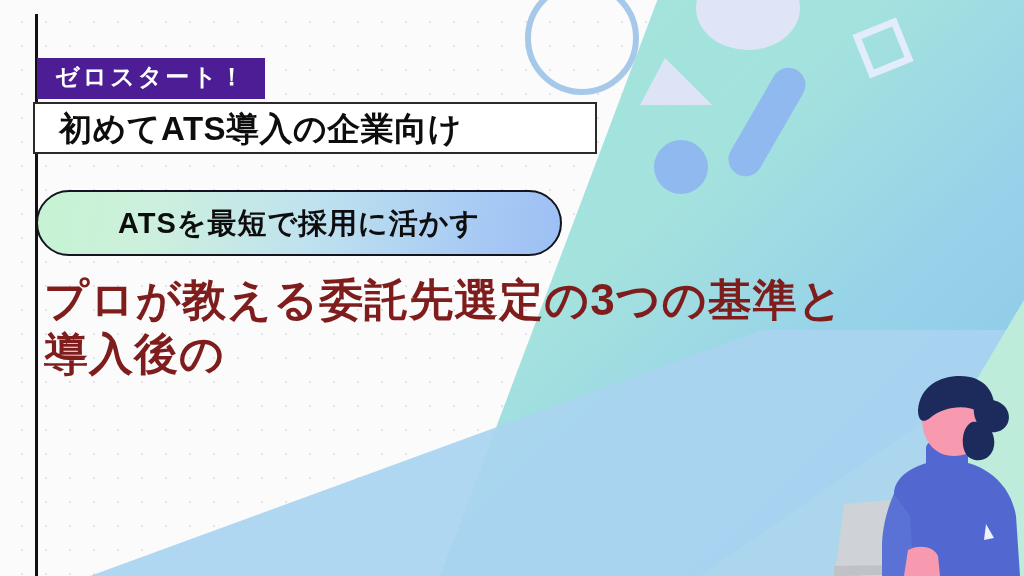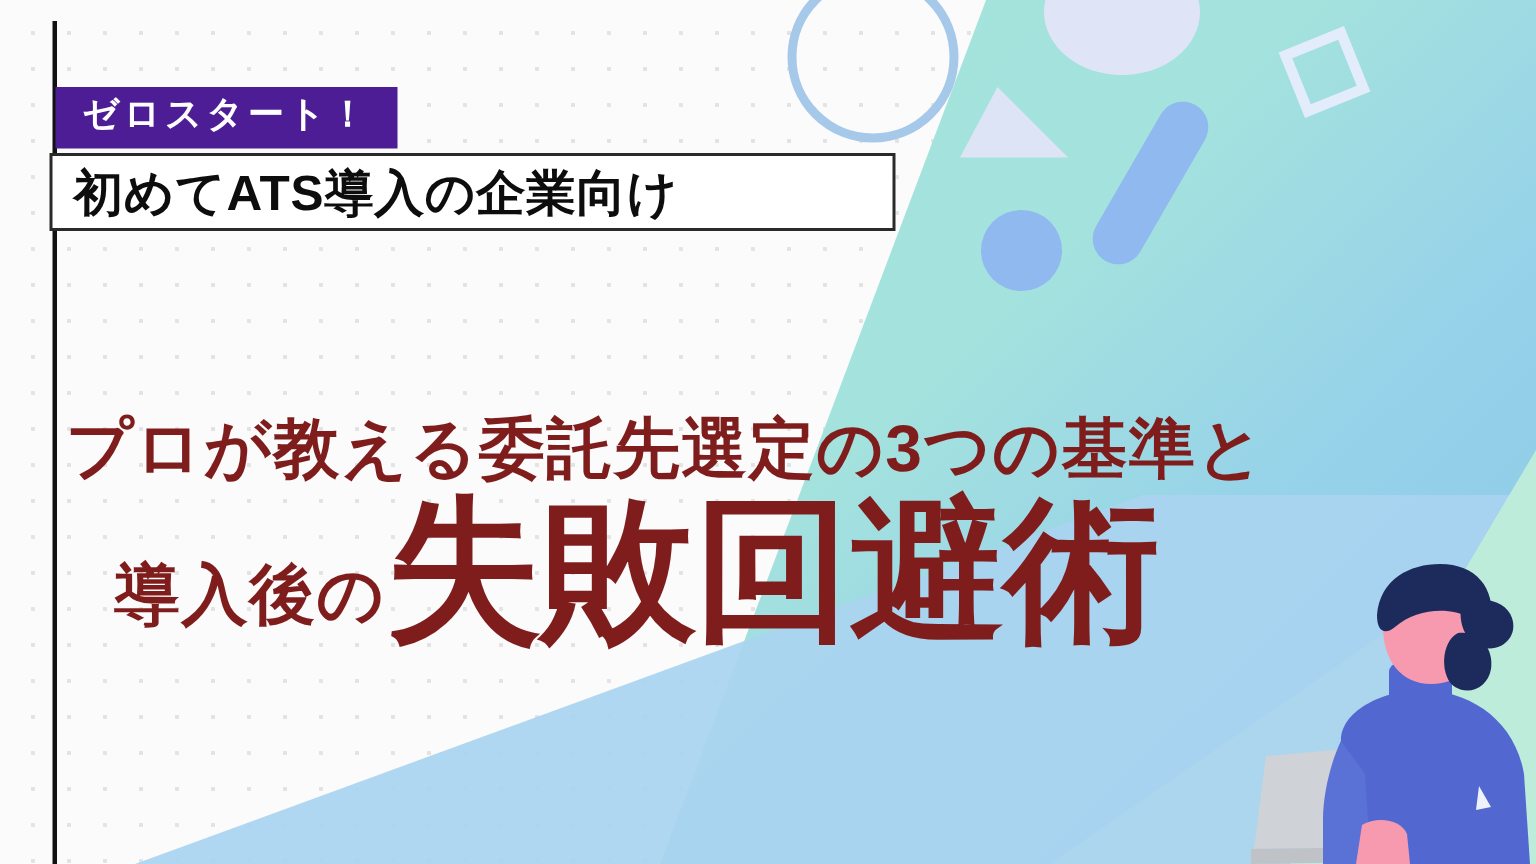--- a/index.html
+++ b/index.html
@@ -39,21 +39,21 @@
   }
   
   .subbox{
     position:absolute;left:33px;top:102px;width:564px;height:52px;
     background:#ffffff;border:2px solid #2a2a2a;
     display:flex;align-items:center;
     z-index:6;box-sizing:border-box;
   }
   .subbox span{
     font-size:33px;font-weight:700;color:#0d0d0d;
-    letter-spacing:0.5px;padding-left:14px;line-height:1;
+    letter-spacing:0.5px;padding-left:24px;line-height:1;
     white-space:nowrap;
   }
   
   .pill{
     position:absolute;left:36px;top:190px;width:526px;height:66px;
     border-radius:33px;
     background:linear-gradient(100deg,#c6f3d2 0%,#cdf0dd 22%,#bfe2ef 52%,#a6c9f4 85%,#9dbff4 100%);
     border:2px solid #14141e;
     display:flex;align-items:center;justify-content:center;
     z-index:7;box-sizing:border-box;
@@ -66,21 +66,21 @@
   .headline{
     position:absolute;left:44px;top:278px;width:960px;
     z-index:7;color:#7f1d1d;
   }
   .hl-line1{
     font-size:44px;font-weight:700;letter-spacing:1px;
     line-height:1.0;white-space:nowrap;
   }
   .hl-line2{
     display:flex;align-items:flex-end;
-    margin-top:10px;white-space:nowrap;margin-left:32px;
+    margin-top:10px;white-space:nowrap;
   }
   .hl-small{
     font-size:44px;font-weight:700;letter-spacing:1px;
     line-height:1;padding-bottom:12px;
   }
   .hl-big{
     font-size:104px;font-weight:900;letter-spacing:-1px;
     line-height:0.95;
   }
   
@@ -154,26 +154,28 @@
   </div>
 
   <div class="vrule"></div>
 
   <div class="tag">ゼロスタート！</div>
 
   <div class="subbox">
     <span>初めてATS導入の企業向け</span>
   </div>
 
+  <div class="pill">
+    <span>ATSを最短で採用に活かす</span>
+  </div>
 
   <div class="headline">
     <div class="hl-line1">プロが教える委託先選定の3つの基準と</div>
     <div class="hl-line2">
       <span class="hl-small">導入後の</span>
-      <span class="hl-big">失敗回避術</span>
     </div>
   </div>
 
   <div class="person">
     <svg viewBox="0 0 190 200" xmlns="http://www.w3.org/2000/svg">
 
       <g>
         <polygon points="10,128 100,120 108,188 2,190" fill="#cfd2d6"></polygon>
         <polygon points="0,190 120,188 124,198 -2,200" fill="#bfc3c8"></polygon>
       </g>

